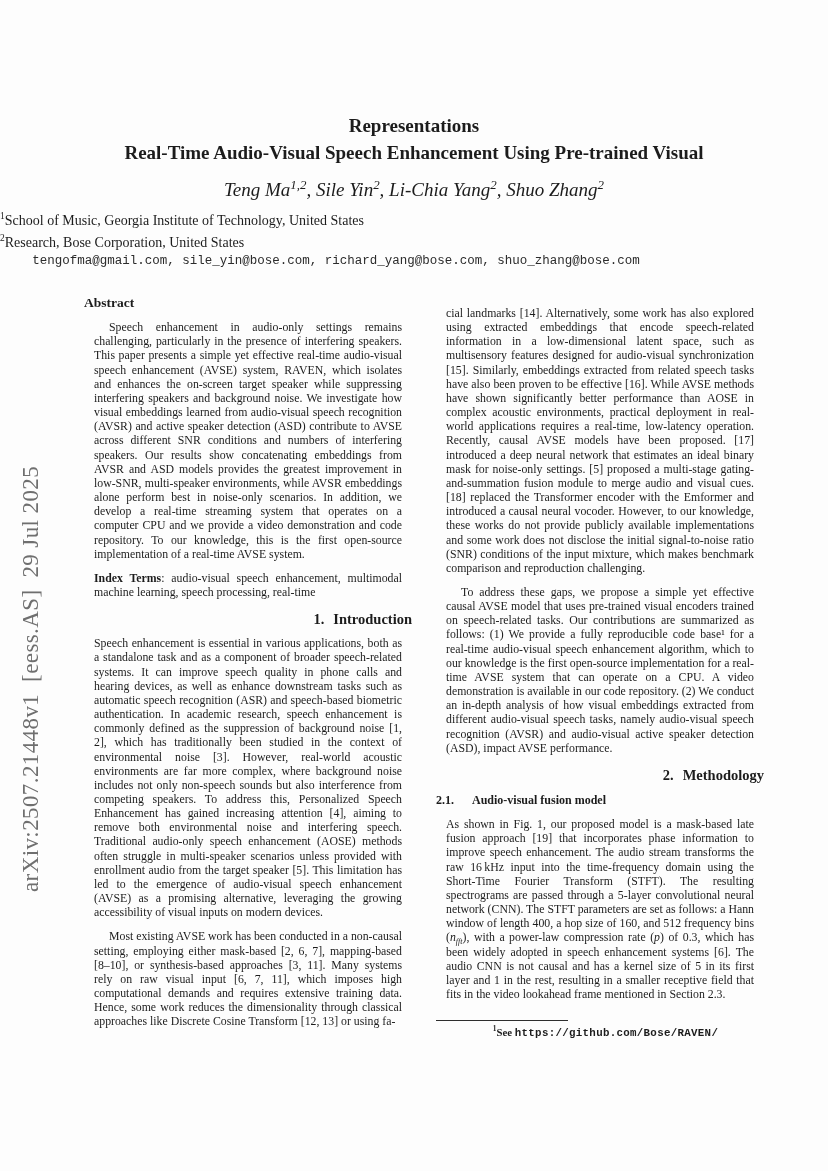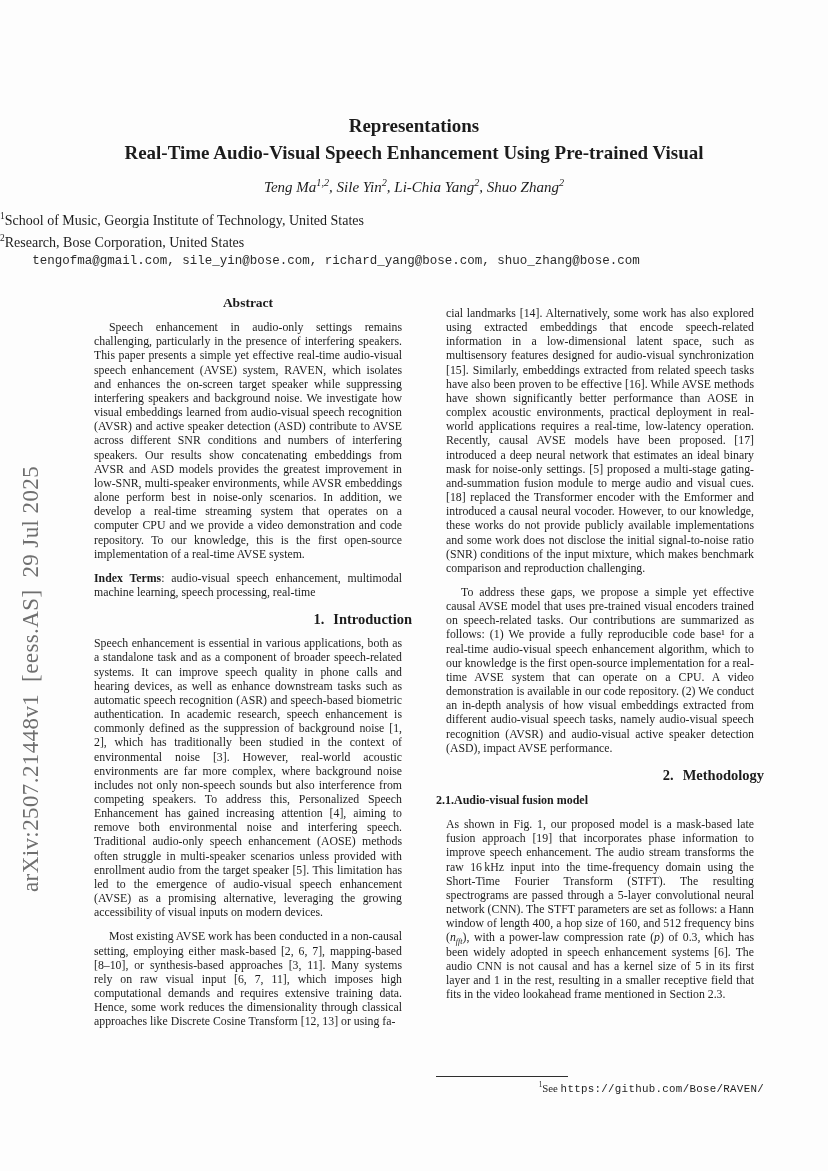--- a/index.html
+++ b/index.html
@@ -20,42 +20,42 @@
   .arxiv-text {
     display:inline-block; white-space:nowrap;
     transform:rotate(-90deg); transform-origin:0 0;
     font-size:23px; color:#6f6f6f; letter-spacing:0.4px;
   }
 
   
   .title { position:absolute; top:112px; left:0; width:828px; text-align:center;
            font-weight:bold; font-size:19px; line-height:27px; }
   .authors { position:absolute; top:179px; left:0; width:828px; text-align:center;
-             font-style:italic; font-size:15px; }
+             font-style:italic; font-size:19px; }
   .affils { position:absolute; top:210px; left:0; width:828px; text-align:left;
             font-size:14px; line-height:22px; }
   .emails { position:absolute; top:254px; left:0; width:672px; text-align:center;
             font-family:Liberation Mono, monospace; font-size:12.5px; color:#2b2b2b; }
 
   
   .columns { position:absolute; left:84px; top:296px; width:680px; display:flex; gap:24px; }
   .col { width:328px; font-size:11.8px; line-height:14.15px; text-align:justify; }
   .col p { margin:10px; text-indent:15px; }
   .col p.noindent { text-indent:0; }
 
-  .abstract-heading { text-align:center; font-weight:bold; font-size:13.5px; margin:0 0 9px 0; }
+  .abstract-heading { font-weight:bold; font-size:13.5px; margin:0 0 9px 0; }
   .section-heading { text-align:right; font-weight:bold; font-size:14.5px; margin:13px 0 9px 0; }
   .sec-num { margin-right:9px; }
   .subsection-heading { font-weight:bold; font-size:12px; margin:11px 0 7px 0; text-align:left; }
-  .sub-num { margin-right:0; }
+  .sub-num { margin-right:18px; }
   .index-terms { text-indent:0; }
 
   
-  .footnote { position:absolute; left:436px; top:1076px; width:328px;
-              font-size:10.8px; line-height:13px; text-align:right; }
+  .footnote { position:absolute; left:436px; top:1020px; width:328px;
+              font-size:10.8px; line-height:13px; text-align:center;font-weight:bold; }
   .footnote-rule { border-top:1.2px solid #2e2e2e; width:132px; margin:0 0 5px 0; }
   .footnote-text { text-indent:11px; }
   .footnote-text code { font-family:"Liberation Mono", monospace; font-size:10.8px; letter-spacing:0.3px; }
 </style>
 </head>
 <body>
 
 <div class="page">
 
   <div class="arxiv-wrap">

